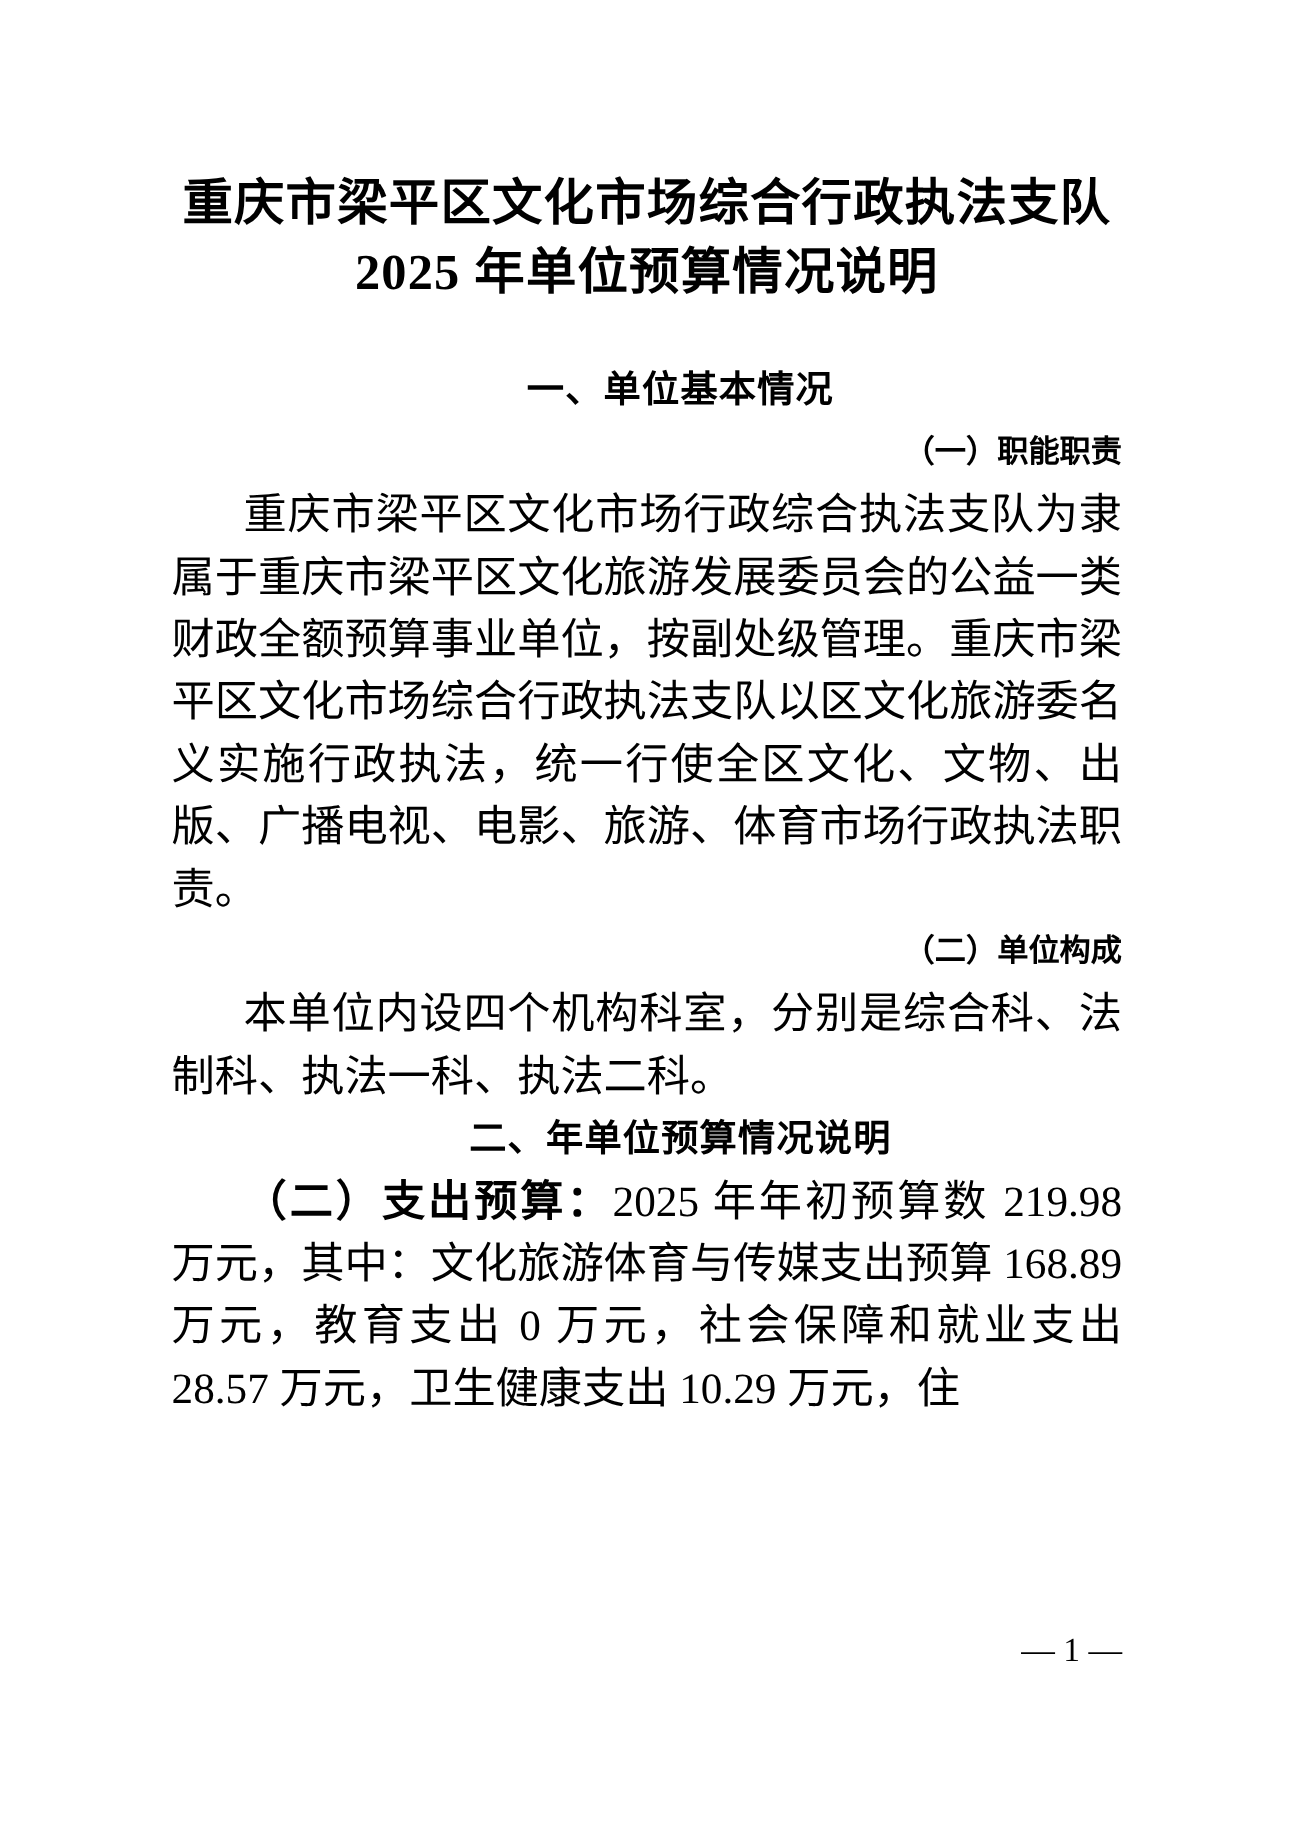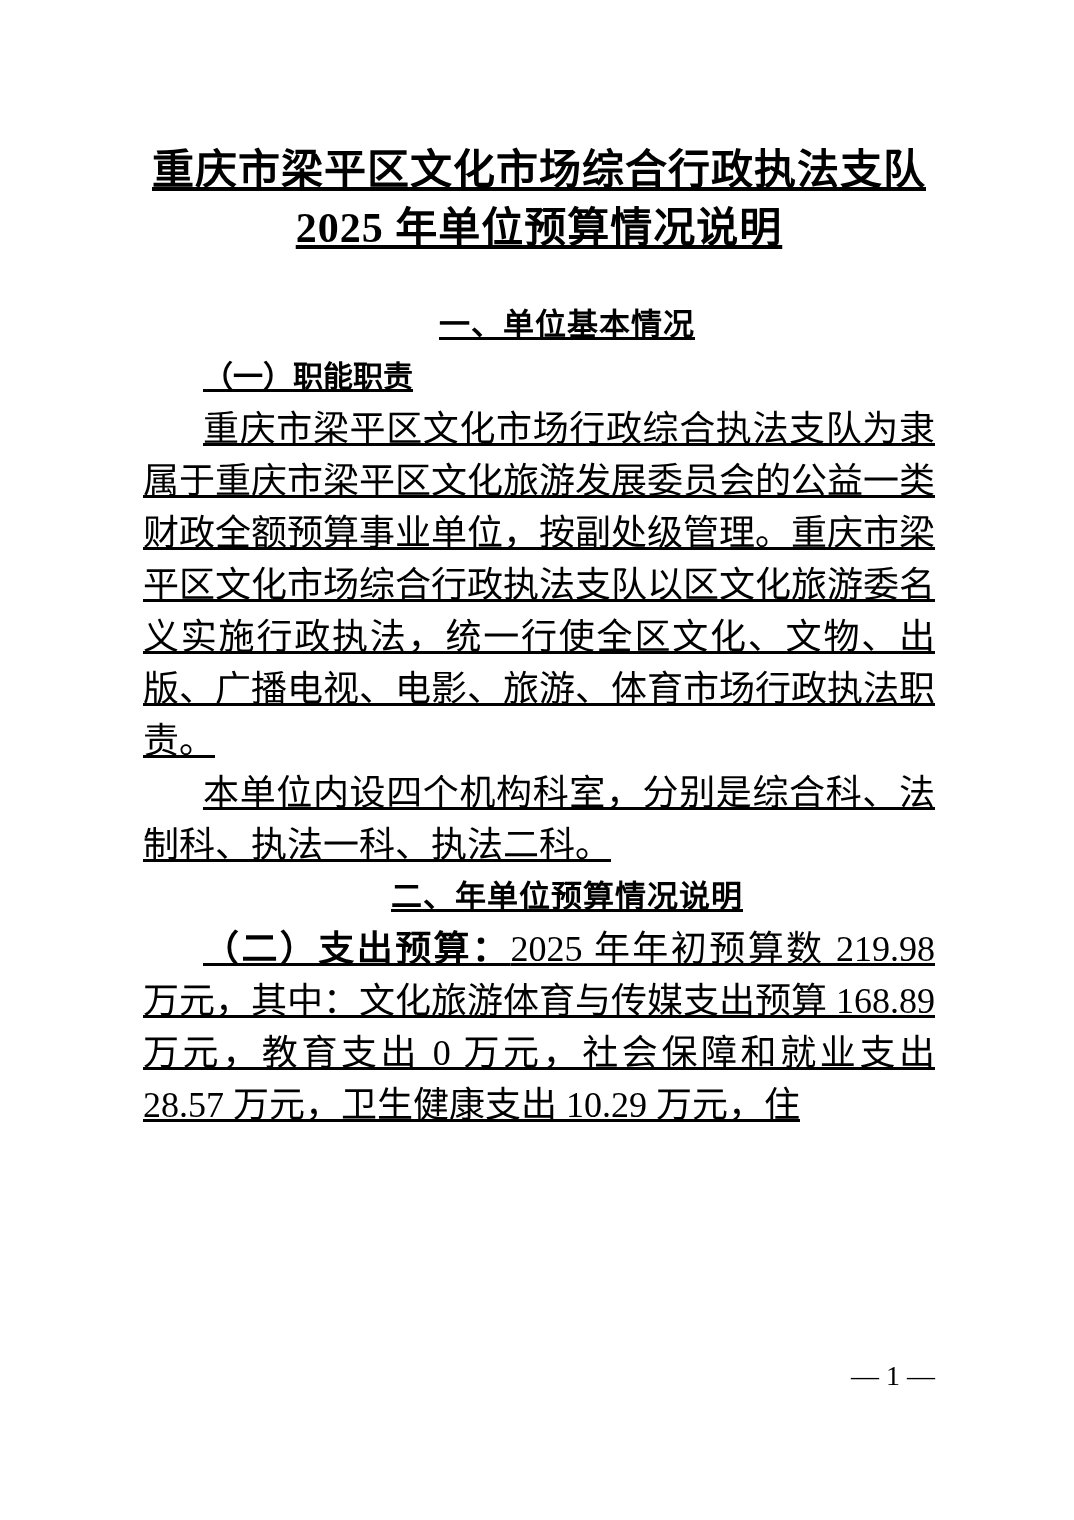--- a/index.html
+++ b/index.html
@@ -8,21 +8,20 @@
     background: #ffffff;
   }
   .page {
     position: relative;
     width: 1074px;
     height: 1452px;
     background: #ffffff;
     color: #000000;
     overflow: hidden;
     font-family: "Liberation Serif", serif;
-    text-decoration: underline;
   }
   .doc-title {
     margin: 141px 139px 0 143px;
     text-align: center;
     font-family: "Liberation Serif", serif;
     font-weight: bold;
     font-size: 42px;
     line-height: 58px;
     letter-spacing: 1px;
   }
@@ -44,24 +43,24 @@
     font-size: 31px;
     line-height: 52px;
     text-indent: 56px;
     letter-spacing: 1px;
     text-align: center;
   }
   .doc-body h3 {
     margin: 0;
     font-family: "Liberation Serif", serif;
     font-weight: 600;
-    font-size: 30px;
+    font-size: 26px;
     line-height: 52px;
     text-indent: 60px;
-    text-align: left;
+    text-align: right;
   }
   .doc-body p {
     margin: 0;
     font-size: 36px;
     line-height: 52px;
     text-indent: 60px;
   }
   .doc-body .lead {
     font-weight: 600;
   }
@@ -87,20 +86,21 @@
   </h1>
 
   <div class="doc-body">
 
     <h2>一、单位基本情况</h2>
 
     <h3>（一）职能职责</h3>
 
     <p>重庆市梁平区文化市场行政综合执法支队为隶属于重庆市梁平区文化旅游发展委员会的公益一类财政全额预算事业单位，按副处级管理。重庆市梁平区文化市场综合行政执法支队以区文化旅游委名义实施行政执法，统一行使全区文化、文物、出版、广播电视、电影、旅游、体育市场行政执法职责。</p>
 
+    <h3>（二）单位构成</h3>
 
     <p>本单位内设四个机构科室，分别是综合科、法制科、执法一科、执法二科。</p>
 
     <h2>二、年单位预算情况说明</h2>
 
 
     <p>
       <span class="lead">（二）支出预算：</span><span>2025 年年初预算数 219.98 万元，其中：文化旅游体育与传媒支出预算 168.89 万元，教育支出 0 万元，社会保障和就业支出 28.57 万元，卫生健康支出 10.29 万元，住</span>
     </p>
 

